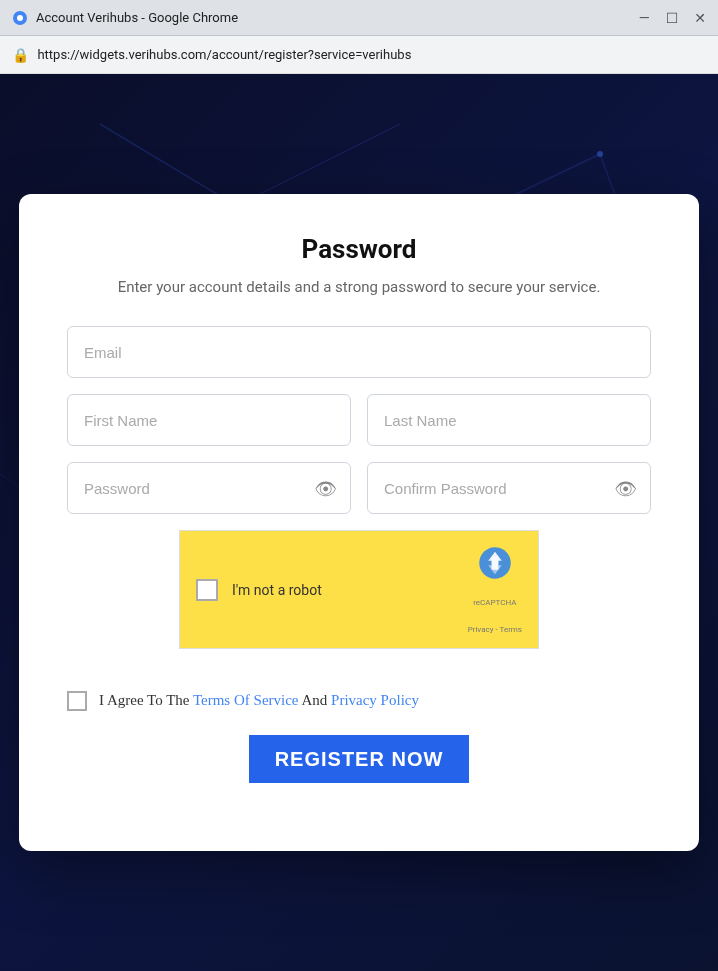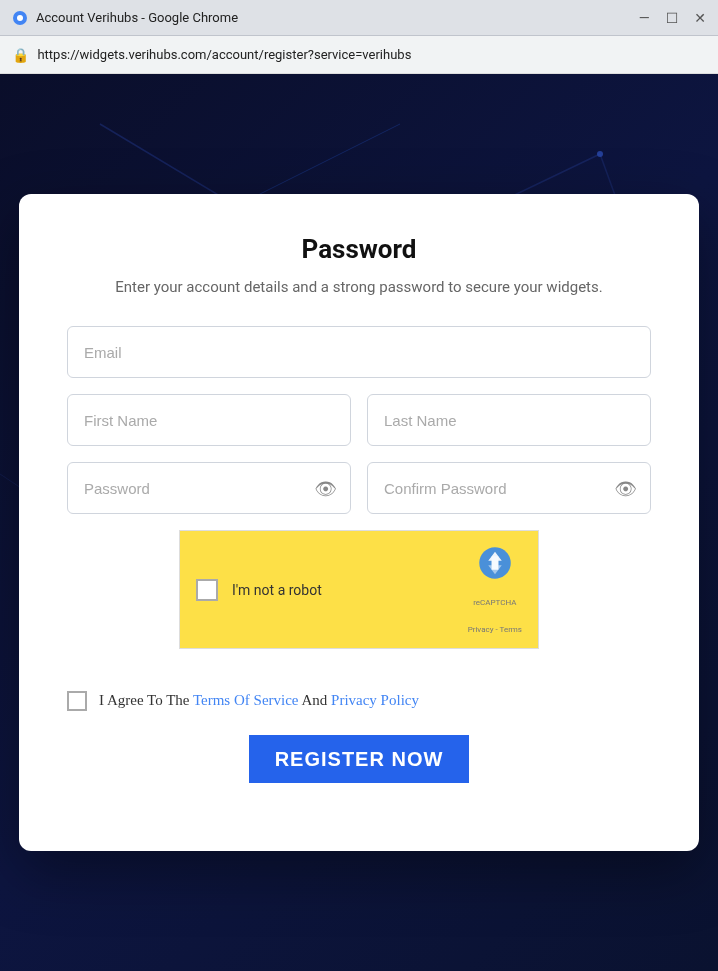--- a/index.html
+++ b/index.html
@@ -312,21 +312,21 @@
     <line x1="500" y1="700" x2="650" y2="600" stroke="#1a3a8c" stroke-width="1" opacity="0.4"></line>
     <circle cx="350" cy="200" r="3" fill="#2a4aac" opacity="0.8"></circle>
     <circle cx="600" cy="80" r="3" fill="#2a4aac" opacity="0.8"></circle>
     <circle cx="200" cy="150" r="2" fill="#3a5abc" opacity="0.6"></circle>
     <circle cx="460" cy="130" r="5" fill="#4a6adc" opacity="0.9"></circle>
     <circle cx="460" cy="130" r="8" fill="none" stroke="#4a6adc" stroke-width="1" opacity="0.4"></circle>
   </svg>
 
   <div class="register-card">
     <h1 class="card-title">Password</h1>
-    <p class="card-subtitle">Enter your account details and a strong password to secure your widgets.</p>
+    <p class="card-subtitle">Enter your account details and a strong password to secure your service.</p>
 
     <div class="form-row">
       <div class="form-field" style="flex: 1;">
         <input type="email" style="width: 100%;" placeholder="Email">
       </div>
     </div>
 
     <div class="form-row">
       <div class="form-field">
         <input type="text" placeholder="First Name" style="">

